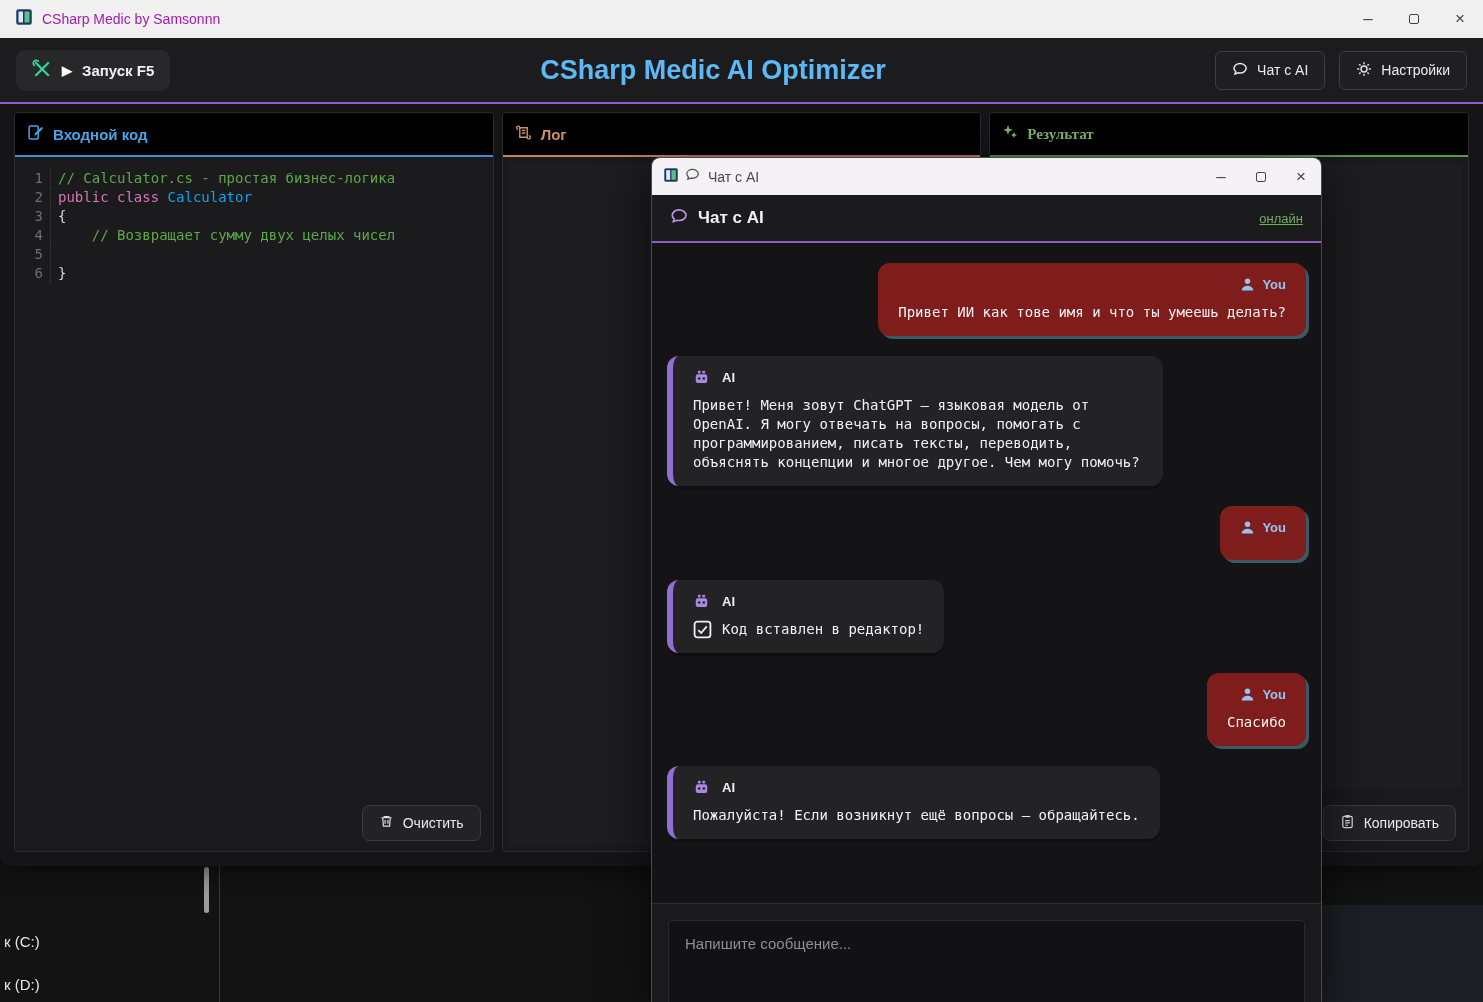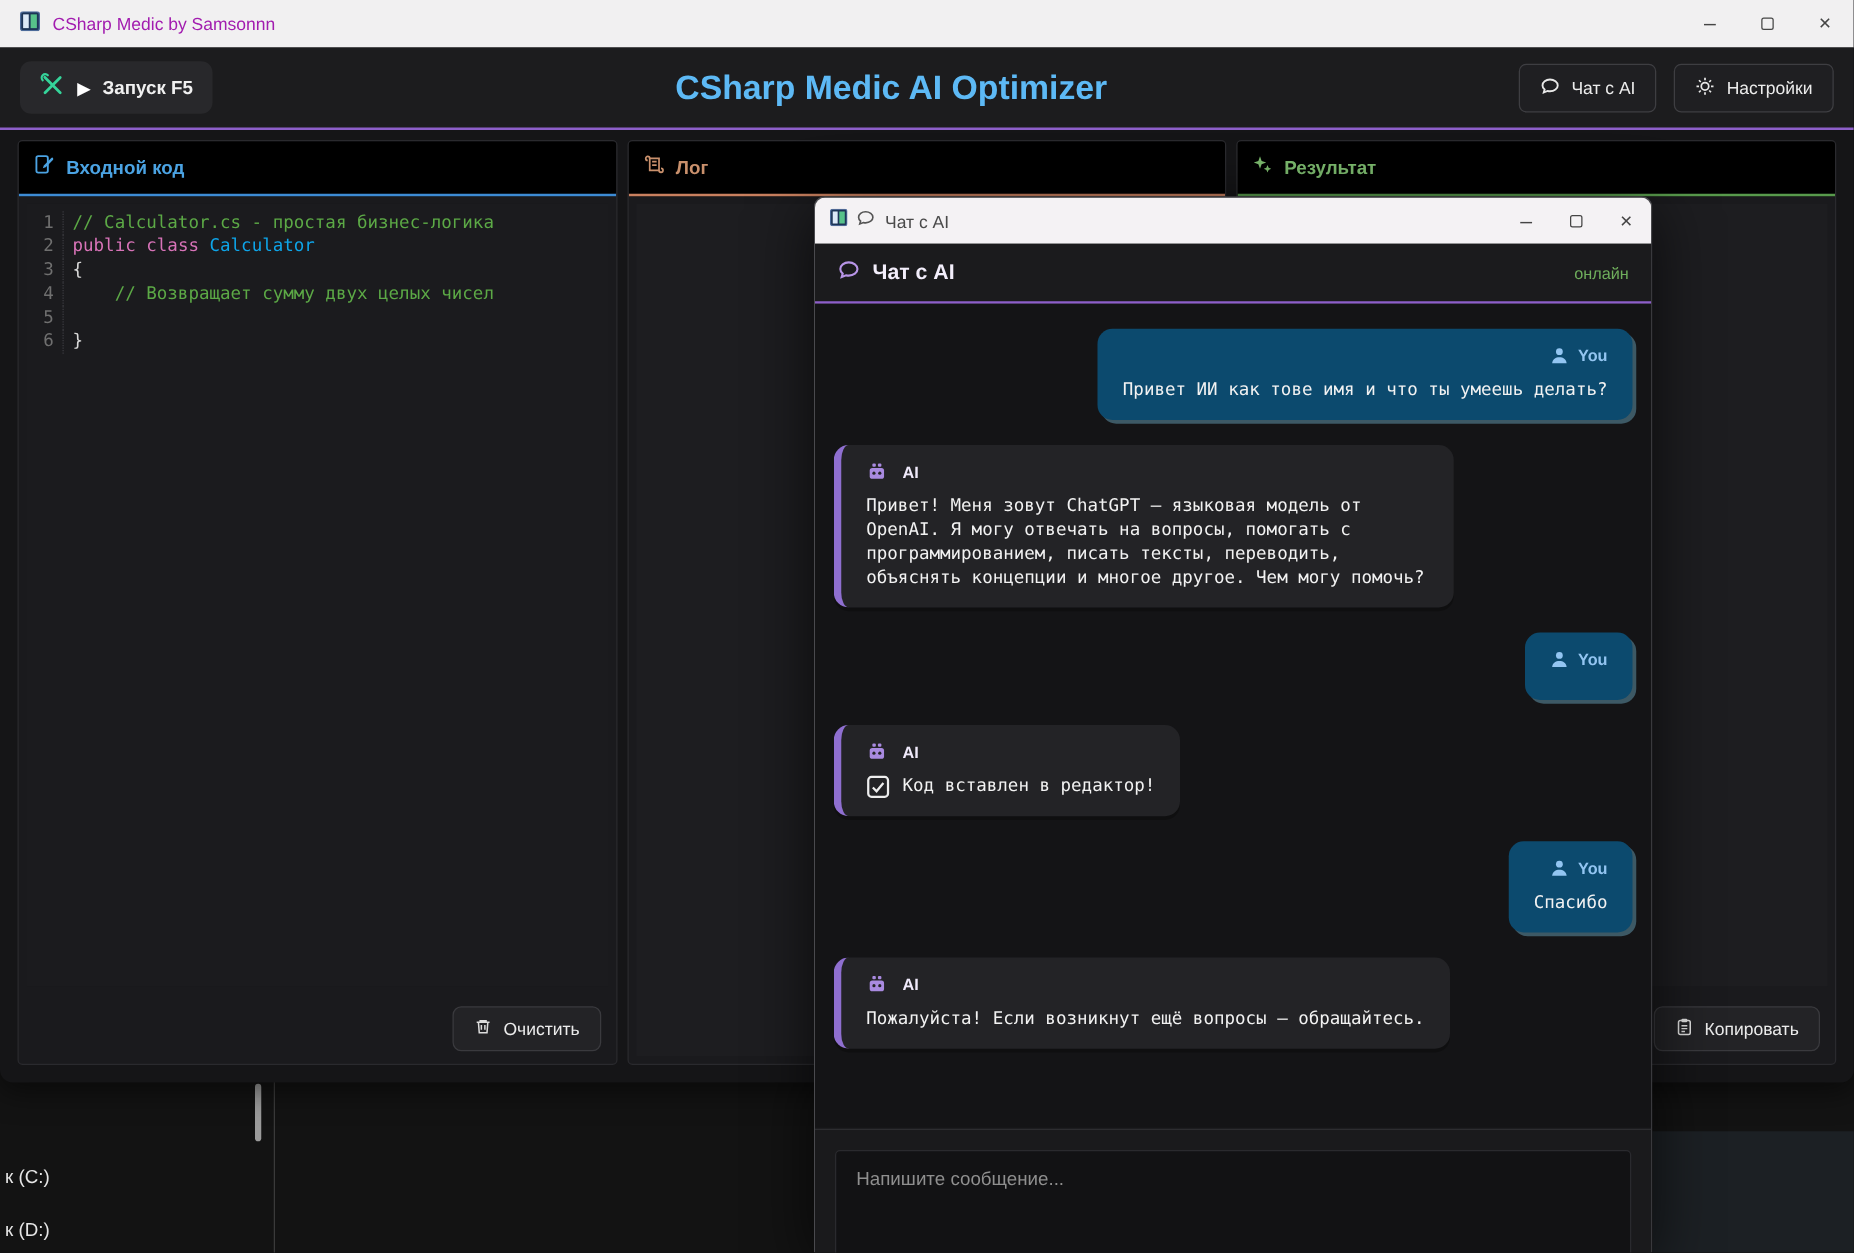--- a/index.html
+++ b/index.html
@@ -34,21 +34,21 @@
 
   
   .panels{display:flex;gap:8px;padding:8px 14px 0;height:748px;}
   .panel{flex:1 1 0;background:#1a1a1d;border:1px solid #2a2a2e;border-radius:4px;display:flex;
     flex-direction:column;overflow:hidden;}
   .panel-header{height:44px;flex:none;background:#000000;display:flex;align-items:center;gap:9px;
     padding:0 12px;border-bottom:2px solid #444;}
   .panel-title{font-weight:bold;font-size:15px;}
   .panel-input .panel-header{border-bottom-color:#3d8bd4;} .panel-input .panel-title{color:#4ba3e3;}
   .panel-log .panel-header{border-bottom-color:#c9805f;} .panel-log .panel-title{color:#c9906c;}
-  .panel-result .panel-header{border-bottom-color:#589a4c;} .panel-result .panel-title{color:#7cba6e;}
+  .panel-result .panel-header{border-bottom-color:#589a4c;} .panel-result .panel-title{color:#7cba6e;font-family:Liberation Serif, serif;}
 
   .code-editor{flex:1 1 auto;margin:6px;background:#1b1b1e;font-family:"DejaVu Sans Mono",monospace;
     font-size:14px;line-height:19px;padding:6px 0;overflow:hidden;}
   .code-line{display:flex;}
   .ln{width:30px;flex:none;text-align:right;padding-right:7px;color:#6f6f6f;border-right:1px dotted #3c3c40;}
   .lc{padding-left:7px;white-space:pre;}
   .tk-comment{color:#5ca946;} .tk-kw{color:#d873b8;} .tk-type{color:#0ea5e9;} .tk-plain{color:#d8d8d8;}
 
   .panel-body{flex:1 1 auto;margin:6px;background:#1d1d20;}
   .panel-footer{height:56px;flex:none;display:flex;align-items:center;justify-content:flex-end;padding:0 12px;}
@@ -58,29 +58,29 @@
   
   .chat-window{position:absolute;left:651px;top:157px;width:671px;height:845px;background:#19191b;
     border:1px solid #4a4a4e;border-bottom:none;border-radius:9px 9px 0 0;overflow:hidden;
     box-shadow:0 10px 50px rgba(0,0,0,.65);z-index:3;}
   .chat-titlebar{height:37px;background:#f4f2f4;display:flex;align-items:center;padding-left:12px;}
   .chat-titlebar .ct-title{margin-left:8px;font-size:14px;color:#4a4a4a;}
   .chat-titlebar .win-btn{width:40px;}
   .chat-header{height:48px;background:#1b1b1d;border-bottom:2px solid #8d5fc9;display:flex;align-items:center;
     gap:10px;padding:0 18px;}
   .chat-header .ch-title{font-weight:bold;font-size:17px;color:#f3eefb;}
-  .online{margin-left:auto;font-size:13px;color:#6fae5c;}
+  .online{margin-left:auto;font-size:13px;color:#6fae5c;text-decoration:underline;}
 
   .chat-messages{height:659px;background:#141416;padding:20px 15px 0;display:flex;flex-direction:column;
     gap:20px;overflow:hidden;}
   .msg-row{display:flex;}
   .msg-row.user{justify-content:flex-end;}
   .bubble{border-radius:12px;padding:12px 20px 14px;font-family:"DejaVu Sans Mono",monospace;
     font-size:14px;line-height:19px;color:#f2f2f2;}
-  .bubble.user{background:#0c4a6e;box-shadow:3px 3px 0 rgba(94,146,168,.55);}
+  .bubble.user{background:#7f1d1d;box-shadow:3px 3px 0 rgba(94,146,168,.55);}
   .bubble.ai{background:#232326;border-left:6px solid #8f6fd0;box-shadow:0 3px 0 rgba(0,0,0,.25);}
   .bub-head{display:flex;align-items:center;gap:7px;margin-bottom:9px;
     font-family:"Liberation Sans",sans-serif;font-weight:bold;font-size:13px;}
   .user .bub-head{justify-content:flex-end;color:#93c5f1;}
   .ai .bub-head{color:#f0eafb;gap:12px;}
   .bub-text{max-width:450px;display:flex;align-items:flex-start;gap:10px;}
   .bub-text span{white-space:pre-wrap;}
 
   .chat-input-area{position:absolute;left:0;right:0;top:745px;height:120px;background:#1a1a1c;
     border-top:1px solid #2d2d30;padding:16px;}

